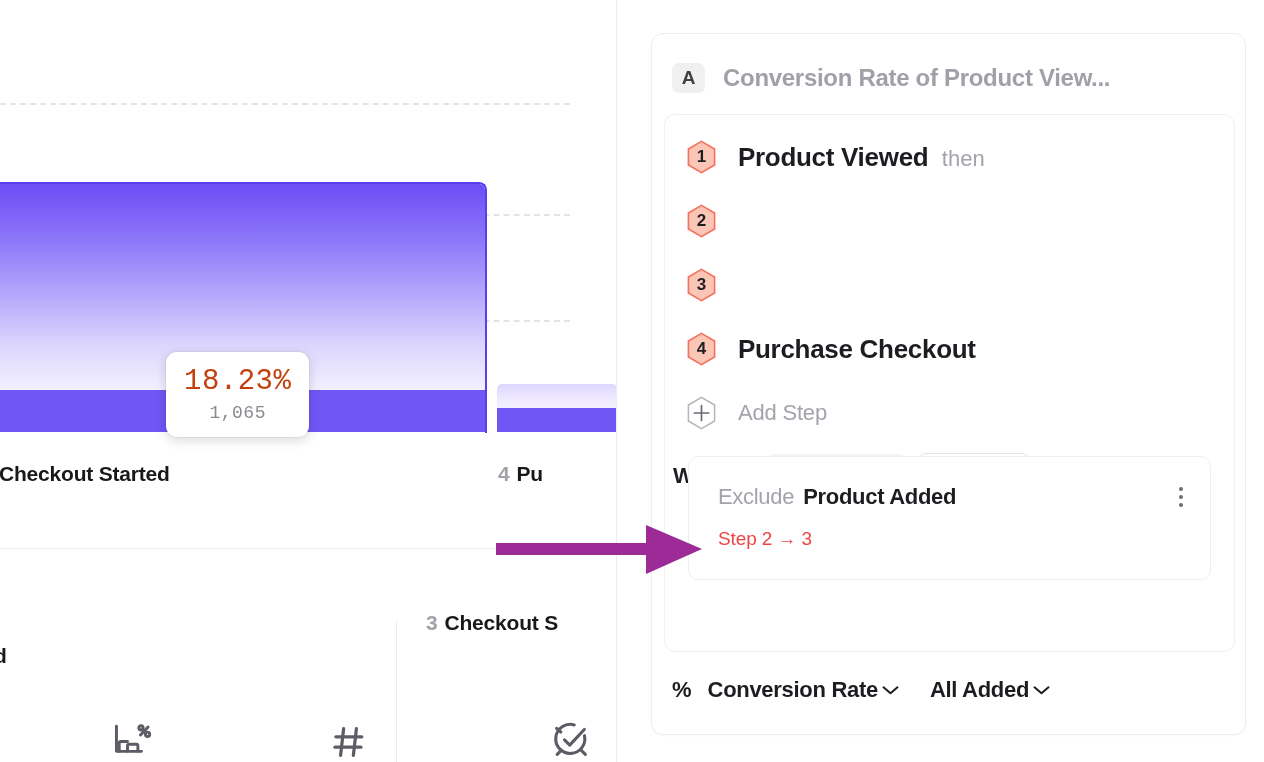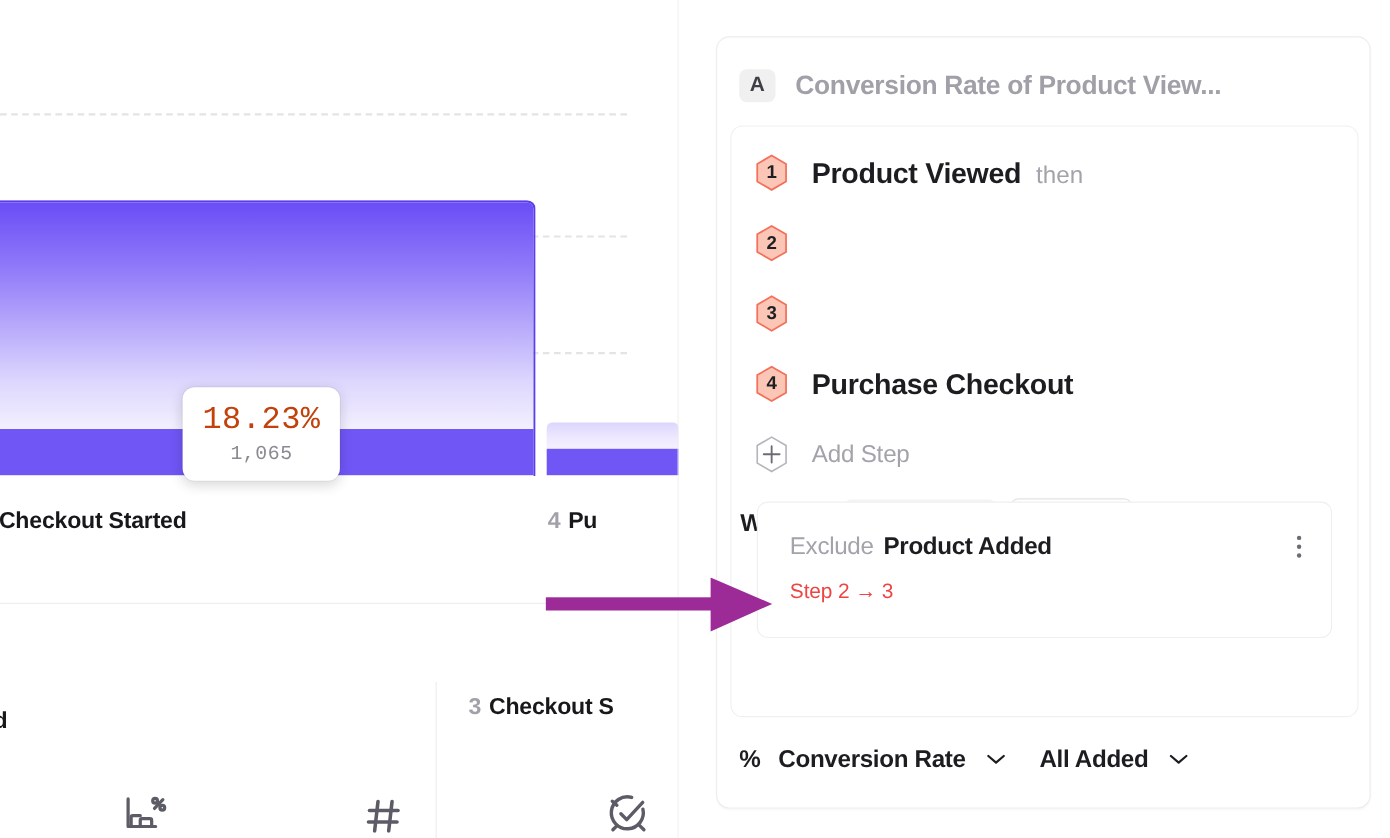--- a/index.html
+++ b/index.html
@@ -84,21 +84,21 @@
                   border:1px solid #efeff0; border-radius:10px; background:#fff;margin-top:44px; }
   .exclude-head { display:flex; align-items:center; padding:25px 22px 0 29px; }
   .ex-kw { font-size:22px; color:#a3a3ab; font-weight:400; letter-spacing:-0.3px; }
   .ex-ev { font-size:22px; color:#1d1d21; font-weight:700; letter-spacing:-0.3px; margin-left:9px; }
   .kebab { margin-left:auto; display:flex; flex-direction:column; gap:4px; padding:5px; }
   .kebab i { width:4px; height:4px; border-radius:50%; background:#6b6b73; display:block; }
   .ex-sub { padding:16px 0 0 29px; font-size:19px; color:#ef4444; letter-spacing:-0.1px; }
 
   .footer-row { position:absolute; left:20px; bottom:31px; display:flex; align-items:center; gap:0; }
   .pct-sym { font-size:22px; font-weight:700; color:#1d1d21; margin-right:16px; }
-  .foot-sel { display:flex; align-items:center; gap:18px; }
+  .foot-sel { display:flex; align-items:center; gap:3px; }
   .foot-sel .txt { font-size:22px; font-weight:700; color:#1d1d21; letter-spacing:-0.3px; }
   .foot-gap { width:30px; }
 
   .chev { display:block; }
 
   
   #arrow { position:absolute; left:496px; top:525px; pointer-events:none; }
 </style>
 </head>
 <body>
@@ -133,21 +133,21 @@
     </div>
     <div class="x-label" style="left:498px; top:462px;">
       <span class="idx">4</span><span>Pu</span>
     </div>
 
     <div class="h-divider" style="left:-20px; top:548px; width:640px;"></div>
 
     <div class="x-label" style="left:-6px; top:644px;">
       <span>d</span>
     </div>
-    <div class="x-label" style="left:426px; top:631px;">
+    <div class="x-label" style="left:426px; top:611px;">
       <span class="idx">3</span><span>Checkout S</span>
     </div>
 
     <div class="v-divider" style="left:396px; top:620px; height:142px;"></div>
 
     <div class="metric-icon" style="left:110px; top:722px;">
       <svg width="44" height="38" viewBox="0 0 24 22" fill="none" stroke="#5c5c66" stroke-width="1.7" stroke-linecap="round" stroke-linejoin="round">
         <path d="M3 2.5v14.5h14.5"></path>
         <path d="M4.6 17V12.2c0-.5.4-.9.9-.9h3.9"></path>
         <path d="M9.4 17v-3.2c0-.5.4-.9.9-.9h4.2c.5 0 .9.4.9.9V17"></path>

